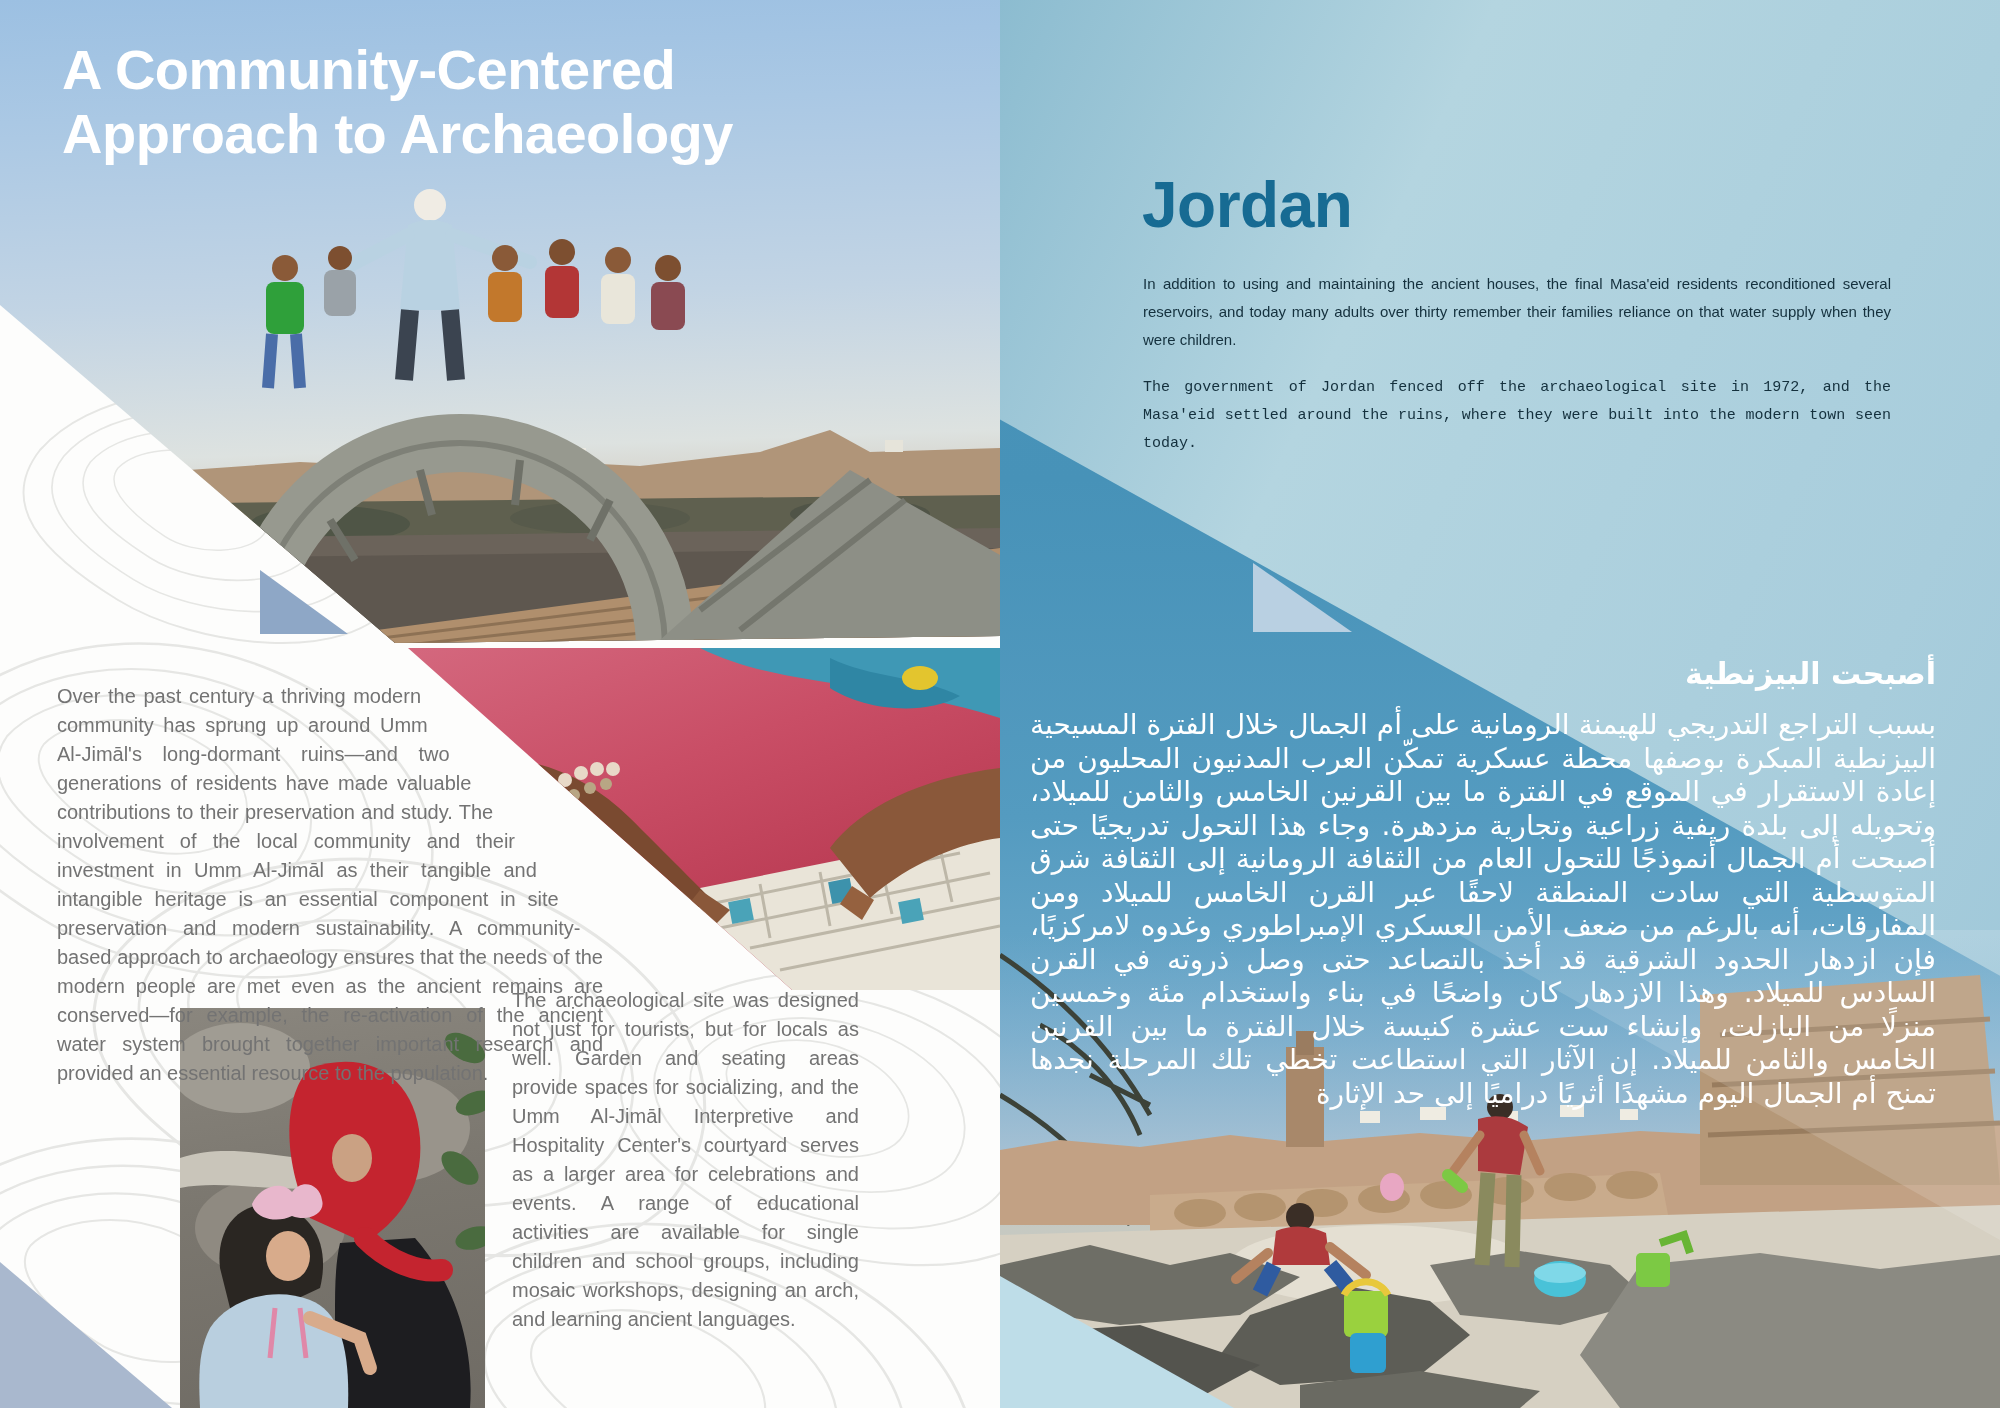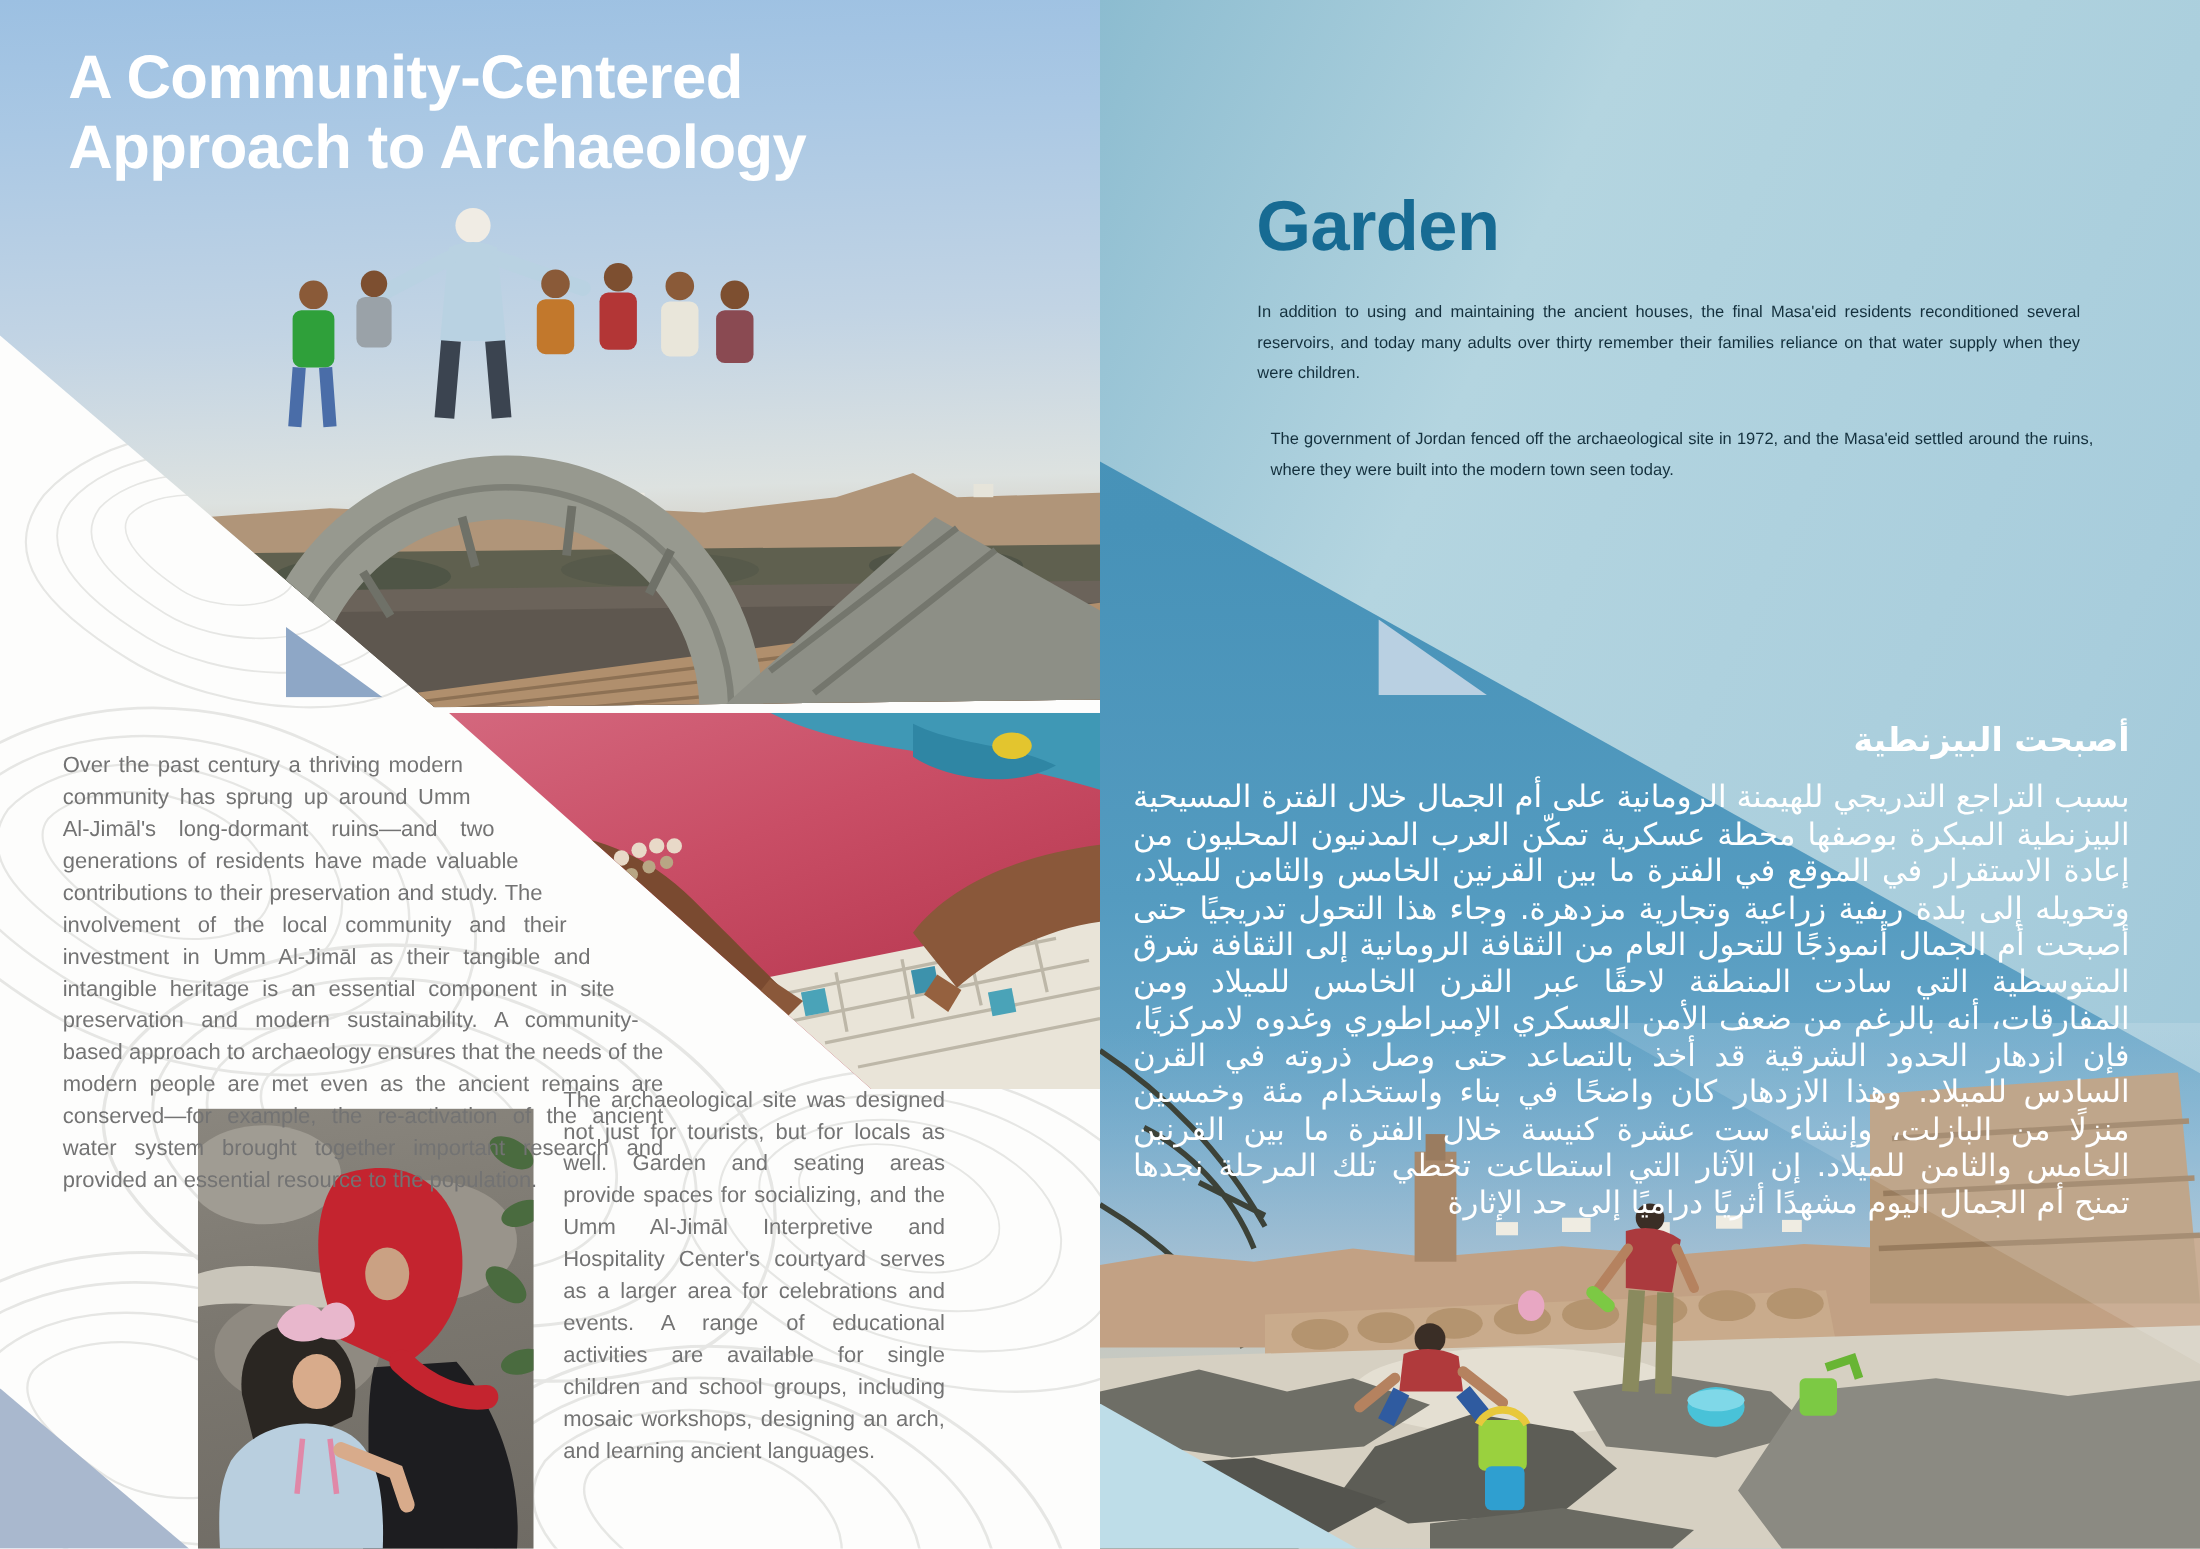--- a/index.html
+++ b/index.html
@@ -282,21 +282,21 @@
         <path d="M344,360 A24 22 0 0 1 388 360" stroke="#e8c83c" stroke-width="7" fill="none"></path>
         <rect x="350" y="398" width="36" height="40" rx="6" fill="#2f9fd0"></rect>
         <ellipse cx="392" cy="252" rx="12" ry="14" fill="#e8a7c3"></ellipse>
       </svg>
     </div>
 
     <div class="abs light-seam"></div>
     <div class="abs tri-accent-right"></div>
     <div class="abs wedge-br"></div>
 
-    <h2 class="abs modern-heading" style="margin:0;">Garden</h2>
+    <h2 class="abs modern-heading" style="margin:0;">Jordan</h2>
     <p class="abs rp-para rp-para-1" style="margin:0;">In addition to using and maintaining the ancient houses, the final Masa'eid residents reconditioned several reservoirs, and today many adults over thirty remember their families reliance on that water supply when they were children.</p>
-    <p class="abs rp-para rp-para-2" style="margin:12px;">The government of Jordan fenced off the archaeological site in 1972, and the Masa'eid settled around the ruins, where they were built into the modern town seen today.</p>
+    <p class="abs rp-para rp-para-2" style="margin:0;font-family:Liberation Mono, monospace;">The government of Jordan fenced off the archaeological site in 1972, and the Masa'eid settled around the ruins, where they were built into the modern town seen today.</p>
 
     <h3 class="abs ar-block ar-heading" style="margin:0;">أصبحت البيزنطية</h3>
     <p class="abs ar-block ar-body" style="margin:0;">بسبب التراجع التدريجي للهيمنة الرومانية على أم الجمال خلال الفترة المسيحية البيزنطية المبكرة بوصفها محطة عسكرية تمكّن العرب المدنيون المحليون من إعادة الاستقرار في الموقع في الفترة ما بين القرنين الخامس والثامن للميلاد، وتحويله إلى بلدة ريفية زراعية وتجارية مزدهرة. وجاء هذا التحول تدريجيًا حتى أصبحت أم الجمال أنموذجًا للتحول العام من الثقافة الرومانية إلى الثقافة شرق المتوسطية التي سادت المنطقة لاحقًا عبر القرن الخامس للميلاد ومن المفارقات، أنه بالرغم من ضعف الأمن العسكري الإمبراطوري وغدوه لامركزيًا، فإن ازدهار الحدود الشرقية قد أخذ بالتصاعد حتى وصل ذروته في القرن السادس للميلاد. وهذا الازدهار كان واضحًا في بناء واستخدام مئة وخمسين منزلًا من البازلت، وإنشاء ست عشرة كنيسة خلال الفترة ما بين القرنين الخامس والثامن للميلاد. إن الآثار التي استطاعت تخطي تلك المرحلة نجدها تمنح أم الجمال اليوم مشهدًا أثريًا دراميًا إلى حد الإثارة</p>
   </div>
 
 </div>
 
 </body></html>

